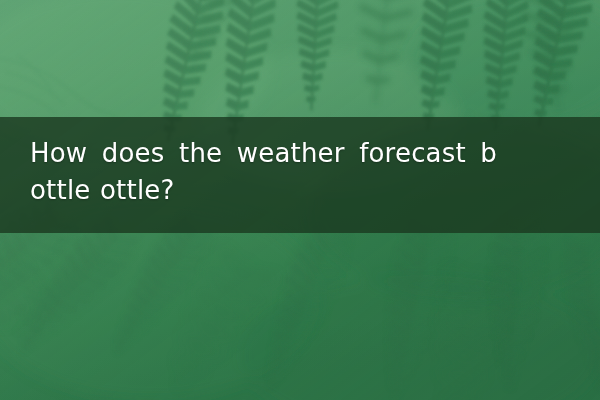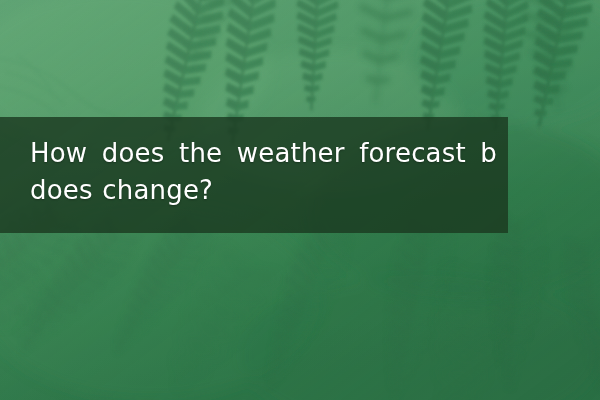--- a/index.html
+++ b/index.html
@@ -24,21 +24,21 @@
     inset: 0;
     width: 100%;
     height: 100%;
     display: block;
   }
 
   
   #text-band {
     position: absolute;
     left: 0;
-    width: 508px;
+    width: 600px;
     top: 117px;
     height: 116px;
     background: rgba(26, 56, 31, 0.80);
     box-sizing: border-box;
   }
 
   #headline {
     position: absolute;
     left: 30px;
     top: 18px;
@@ -199,16 +199,16 @@
 
     <g filter="url(#mediumBlur)" opacity="0.30">
       <use href="#frond-wispy" fill="#68ad7b" transform="translate(95,250) rotate(44) scale(1.0,0.95)"></use>
       <use href="#frond-wispy" fill="#68ad7b" transform="translate(520,250) rotate(6)  scale(1.0,1.05)"></use>
     </g>
 
     <rect x="0" y="0" width="600" height="400" fill="url(#lightWash)"></rect>
   </svg>
 
   <div id="text-band">
-    <p id="headline"><span class="line-1">How does the weather forecast b</span><span class="line-2">does change?</span></p>
+    <p id="headline"><span class="line-1">How does the weather forecast b</span><span class="line-2">ottle ottle?</span></p>
   </div>
 
 </div>
 
 </body></html>

